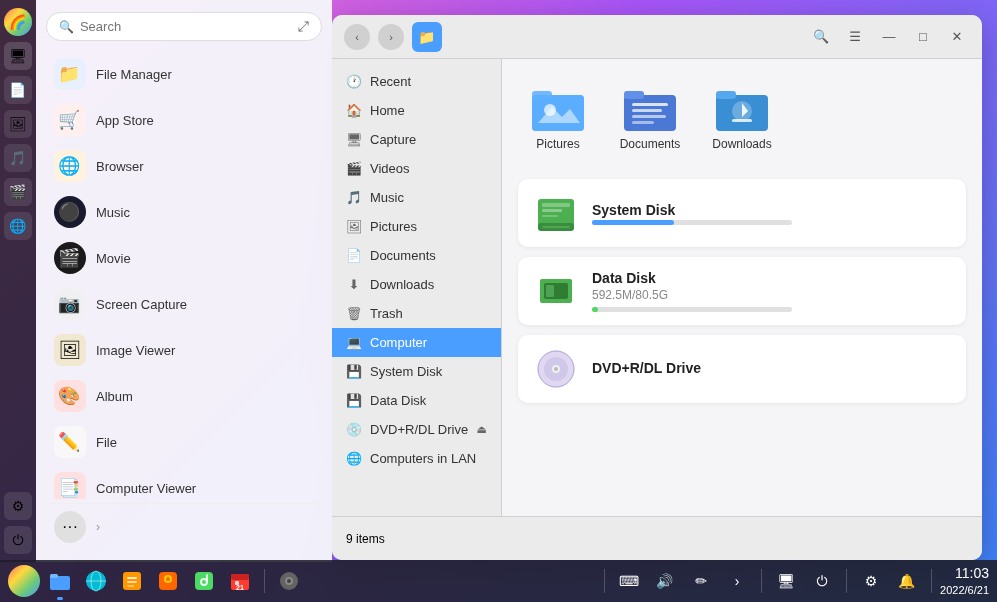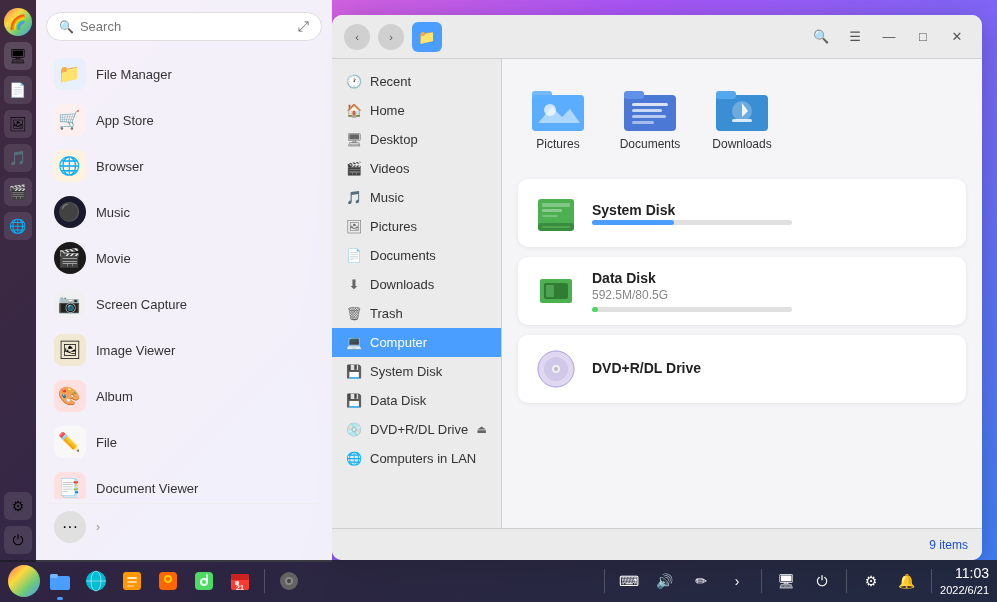--- a/index.html
+++ b/index.html
@@ -308,29 +308,28 @@
     .disk-info { flex: 1; }
     .disk-name { font-size: 14px; font-weight: 600; color: #222; margin-bottom: 2px; }
     .disk-size { font-size: 12px; color: #888; margin-bottom: 5px; }
     .disk-bar-bg { height: 5px; background: #e0e0e0; border-radius: 3px; width: 200px; }
     .disk-bar-fill { height: 100%; border-radius: 3px; }
     .bar-blue { background: #4a9eff; }
     .bar-green { background: #4cd964; }
 
     
     .fm-statusbar {
-      height: 32px;
+      height: 44px;
       background: #ebebeb;
       border-top: 1px solid #d0d0d0;
       display: flex;
       align-items: center;
-      justify-content: flex-end;
       padding: 0 14px;
       font-size: 12px;
-      color: #1d4ed8;
+      color: #000000;
     }
 
     
     .taskbar-bottom {
       position: absolute;
       bottom: 0;
       left: 0;
       right: 0;
       height: 42px;
       background: rgba(30,30,40,0.88);
@@ -443,21 +442,21 @@
         <span class="app-label">Album</span>
       </div>
 
       <div class="app-item">
         <div class="app-icon" style="background:#f8f8f8;">✏️</div>
         <span class="app-label">File</span>
       </div>
 
       <div class="app-item">
         <div class="app-icon" style="background:#ffe0e0;">📑</div>
-        <span class="app-label">Document Viewer</span>
+        <span class="app-label">Computer Viewer</span>
       </div>
 
     </div>
     <div class="all-categories">
       <div class="all-cat-icon">···</div>
       <span class="all-cat-arrow">›</span>
     </div>
   </div>
 
   <div class="file-manager">
@@ -480,21 +479,21 @@
         <div class="fm-sidebar-item">
           <span class="sidebar-icon">🕐</span>
           <span>Recent</span>
         </div>
         <div class="fm-sidebar-item">
           <span class="sidebar-icon">🏠</span>
           <span>Home</span>
         </div>
         <div class="fm-sidebar-item">
           <span class="sidebar-icon">🖥</span>
-          <span>Desktop</span>
+          <span>Capture</span>
         </div>
         <div class="fm-sidebar-item">
           <span class="sidebar-icon">🎬</span>
           <span>Videos</span>
         </div>
         <div class="fm-sidebar-item">
           <span class="sidebar-icon">🎵</span>
           <span>Music</span>
         </div>
         <div class="fm-sidebar-item">

